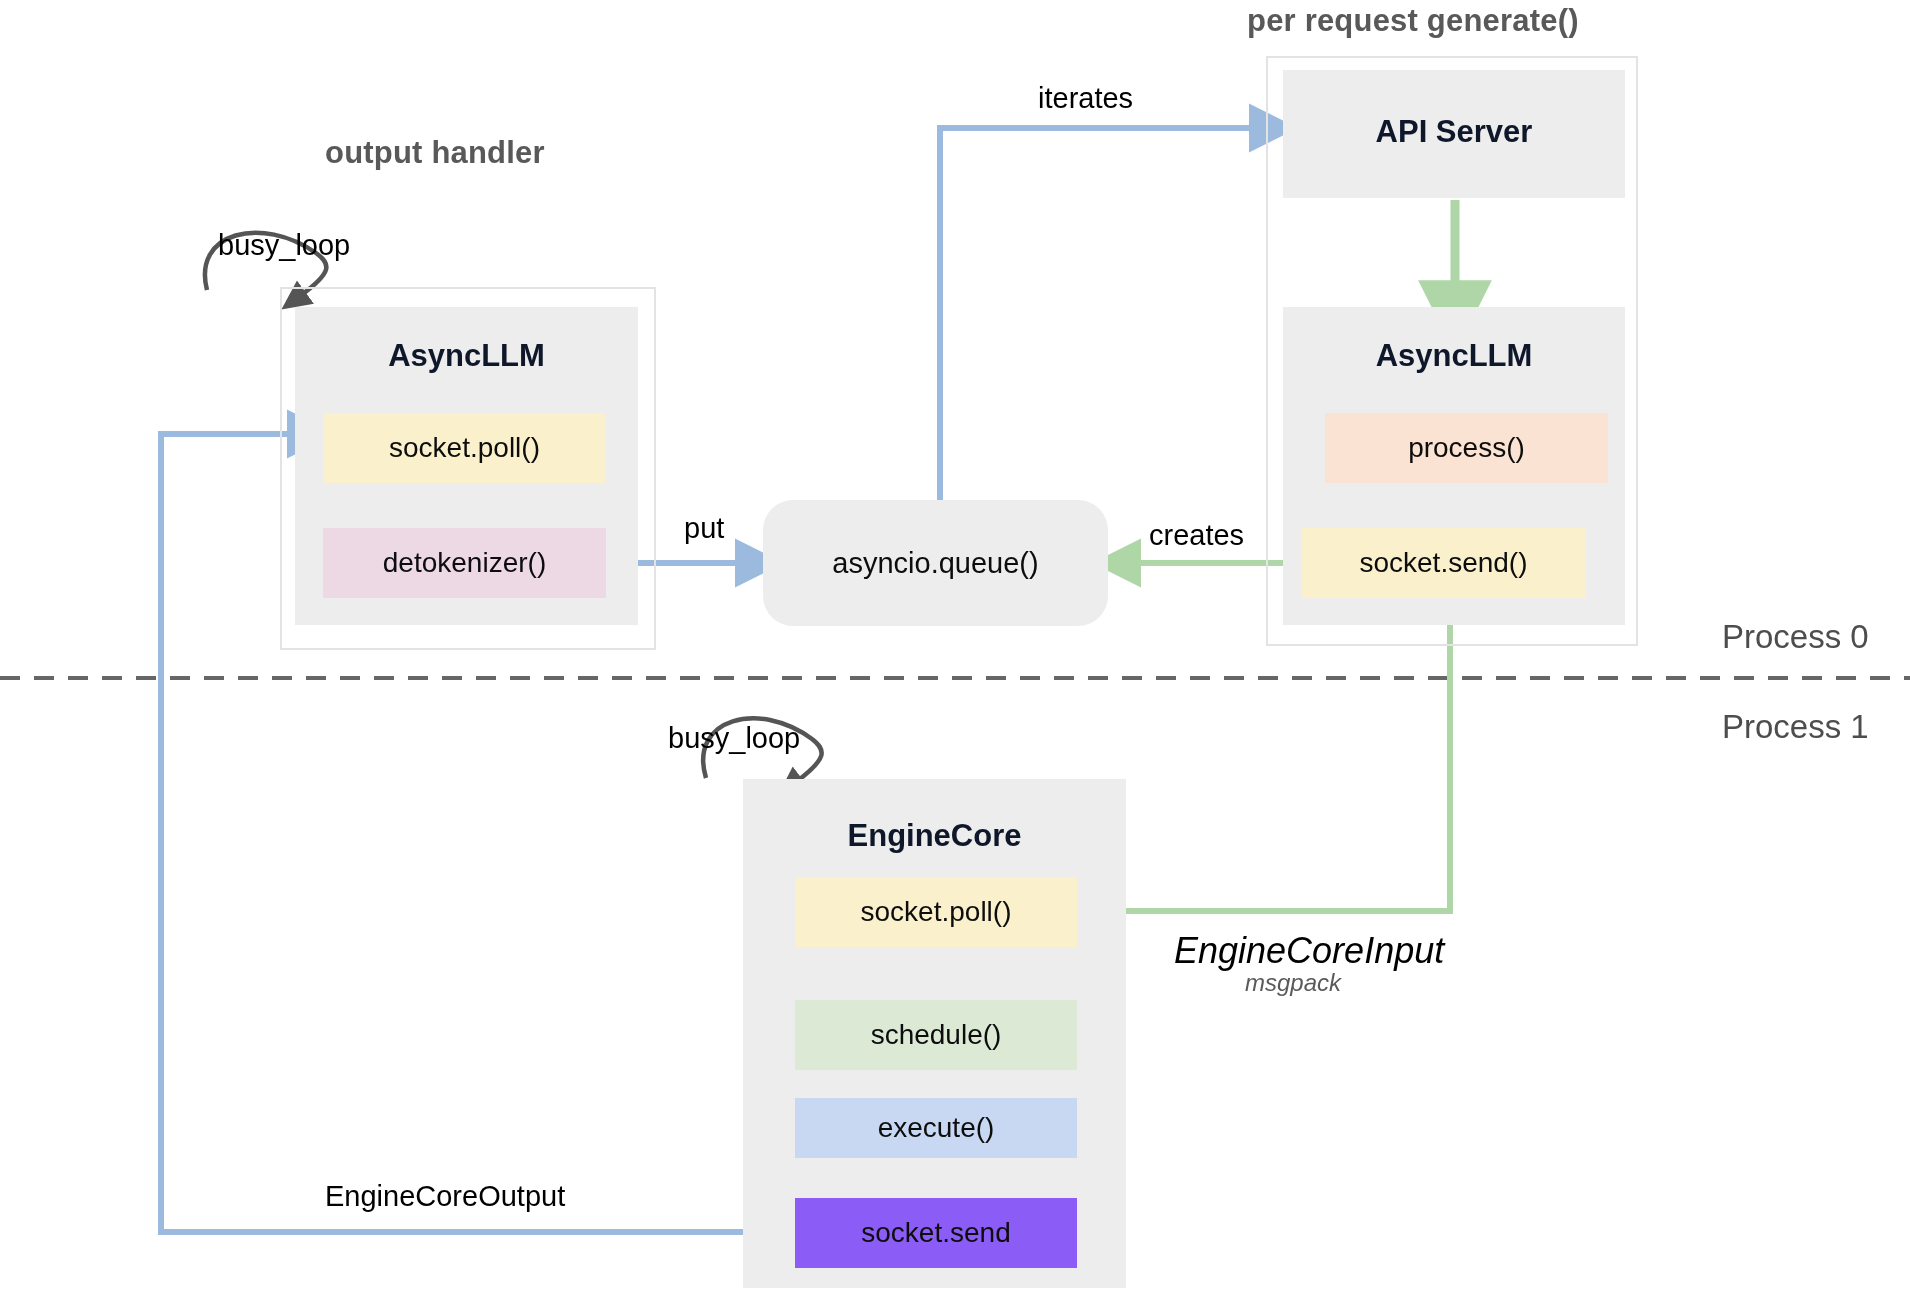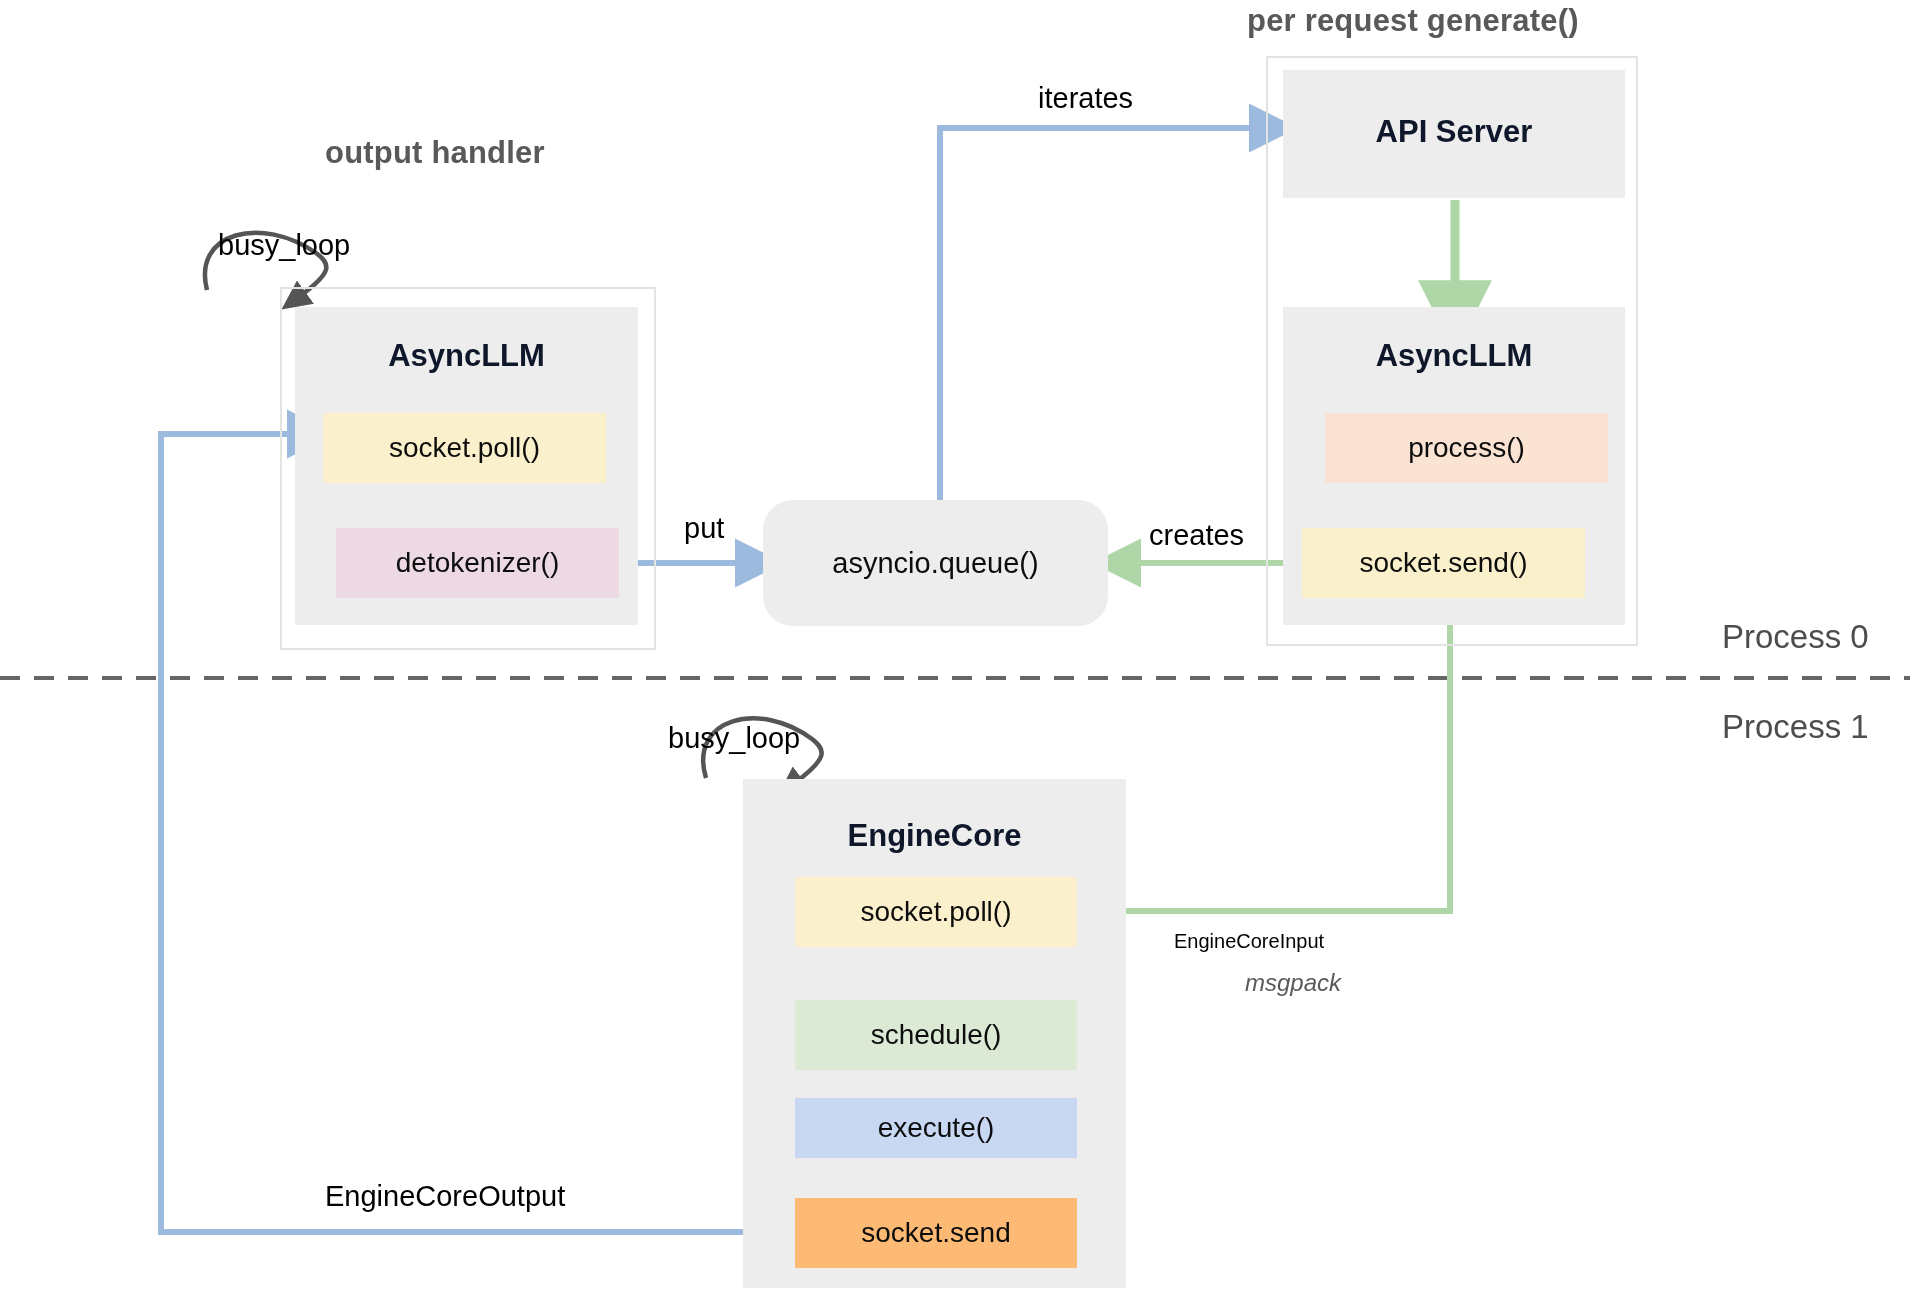--- a/index.html
+++ b/index.html
@@ -62,21 +62,21 @@
 
   <div class="grp-title" style="left:1247px;top:3px;font-size:31px;letter-spacing:0.2px;">per request generate()</div>
 
   <div class="panel" style="left:280px;top:287px;width:376px;height:363px;"></div>
 
   <div class="gbox" style="left:295px;top:307px;width:343px;height:318px;"></div>
   <div class="gbox-title" style="left:295px;top:338px;width:343px;font-size:31px;">AsyncLLM</div>
 
   <div class="chip" style="left:323px;top:413px;width:283px;height:70px;background:#fbf0cc;font-size:28px;">socket.poll()</div>
 
-  <div class="chip" style="left:336px;top:528px;width:283px;height:70px;background:#ecd9e3;font-size:28px;">detokenizer()</div>
+  <div class="chip" style="left:323px;top:528px;width:283px;height:70px;background:#ecd9e3;font-size:28px;">detokenizer()</div>
 
   <div class="plainbox" style="left:763px;top:500px;width:345px;height:126px;font-size:29px;">asyncio.queue()</div>
 
   <div class="panel" style="left:1266px;top:56px;width:372px;height:590px;"></div>
 
   <div class="gbox" style="left:1283px;top:70px;width:342px;height:128px;"></div>
   <div class="gbox-title" style="left:1283px;top:114px;width:342px;font-size:31px;">API Server</div>
 
   <div class="gbox" style="left:1283px;top:307px;width:342px;height:318px;"></div>
   <div class="gbox-title" style="left:1283px;top:338px;width:342px;font-size:31px;">AsyncLLM</div>
@@ -87,33 +87,33 @@
 
   <div class="gbox" style="left:743px;top:779px;width:383px;height:509px;"></div>
   <div class="gbox-title" style="left:743px;top:818px;width:383px;font-size:31px;">EngineCore</div>
 
   <div class="chip" style="left:795px;top:877px;width:282px;height:70px;background:#fbf0cc;font-size:28px;">socket.poll()</div>
 
   <div class="chip" style="left:795px;top:1000px;width:282px;height:70px;background:#dbe9d5;font-size:28px;">schedule()</div>
 
   <div class="chip" style="left:795px;top:1098px;width:282px;height:60px;background:#c8d7f2;font-size:28px;">execute()</div>
 
-  <div class="chip" style="left:795px;top:1198px;width:282px;height:70px;background:#fdba74;font-size:28px;">socket.send</div>
+  <div class="chip" style="left:795px;top:1198px;width:282px;height:70px;background:#8b5cf6;font-size:28px;">socket.send</div>
 
   <div class="edge-label" style="left:218px;top:229px;font-size:29px;">busy_loop</div>
 
   <div class="edge-label" style="left:668px;top:722px;font-size:29px;">busy_loop</div>
 
   <div class="edge-label" style="left:1038px;top:82px;font-size:29px;">iterates</div>
 
   <div class="edge-label" style="left:684px;top:512px;font-size:29px;">put</div>
 
   <div class="edge-label" style="left:1149px;top:519px;font-size:29px;">creates</div>
 
-  <div class="edge-label" style="left:1174px;top:930px;font-size:20px;">EngineCoreInput</div>
+  <div class="edge-label" style="left:1174px;top:930px;font-size:36px;font-style:italic;">EngineCoreInput</div>
 
   <div class="edge-label sub" style="left:1245px;top:969px;font-size:24px;">msgpack</div>
 
   <div class="edge-label" style="left:325px;top:1180px;font-size:29px;">EngineCoreOutput</div>
 
   <div class="proc-label" style="left:1722px;top:618px;font-size:33px;">Process 0</div>
 
   <div class="proc-label" style="left:1722px;top:708px;font-size:33px;">Process 1</div>
 
 </div>

